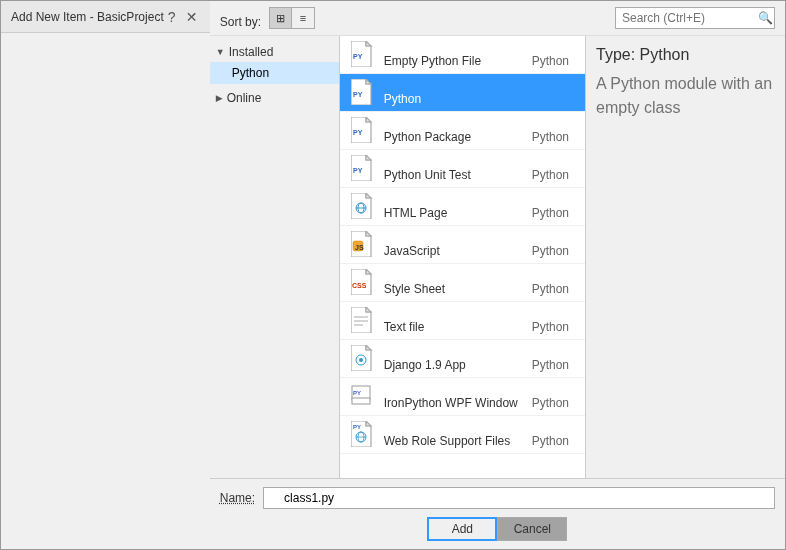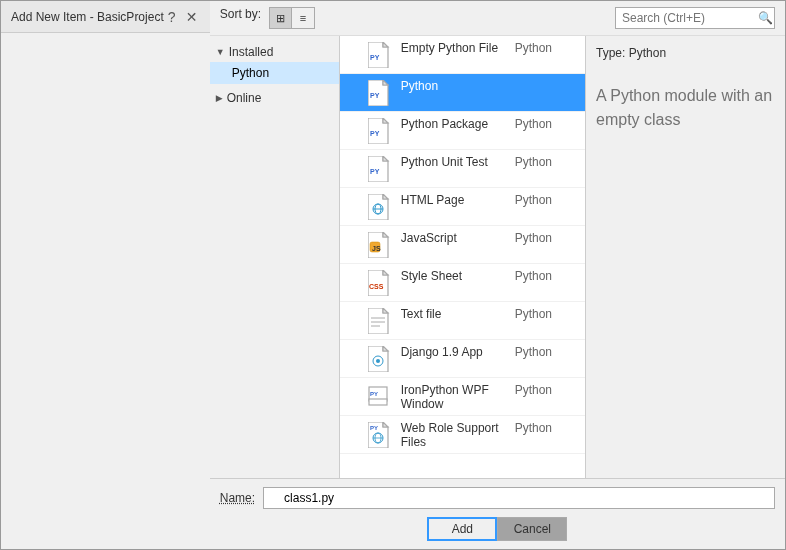--- a/index.html
+++ b/index.html
@@ -58,21 +58,21 @@
 
     .content-area {
       flex: 1;
       display: flex;
       flex-direction: column;
       overflow: hidden;
     }
 
     .top-bar {
       display: flex;
-      align-items: flex-start;
+      align-items: flex-end;
       padding: 6px 10px;
       gap: 8px;
       background: #f0f0f0;
       border-bottom: 1px solid #ddd;
     }
 
     .sort-label {
       font-size: 12px;
       color: #333;
     }
@@ -206,22 +206,22 @@
 
     .list-panel {
       flex: 1;
       background: white;
       overflow-y: auto;
       position: relative;
     }
 
     .list-item {
       display: flex;
-      align-items: flex-start;
-      padding: 5px 25px;
+      align-items: flex-end;
+      padding: 5px 8px;
       height: 38px;
       border-bottom: 1px solid #f0f0f0;
       cursor: pointer;
       color: #333;
     }
 
     .list-item.selected {
       background: #3399ff;
       color: white;
     }
@@ -252,23 +252,23 @@
     }
 
     .info-panel {
       width: 200px;
       background: #f0f0f0;
       border-left: 1px solid #ccc;
       padding: 10px;
     }
 
     .info-type {
-      font-size: 12px;
+      font-size: 16px;
       font-weight: normal;
-      margin-bottom: 24px;
+      margin-bottom: 8px;
       color: #333;
     }
 
     .info-description {
       font-size: 16px;
       color: #737373;
       line-height: 1.5;
     }
 
     .bottom-bar {

